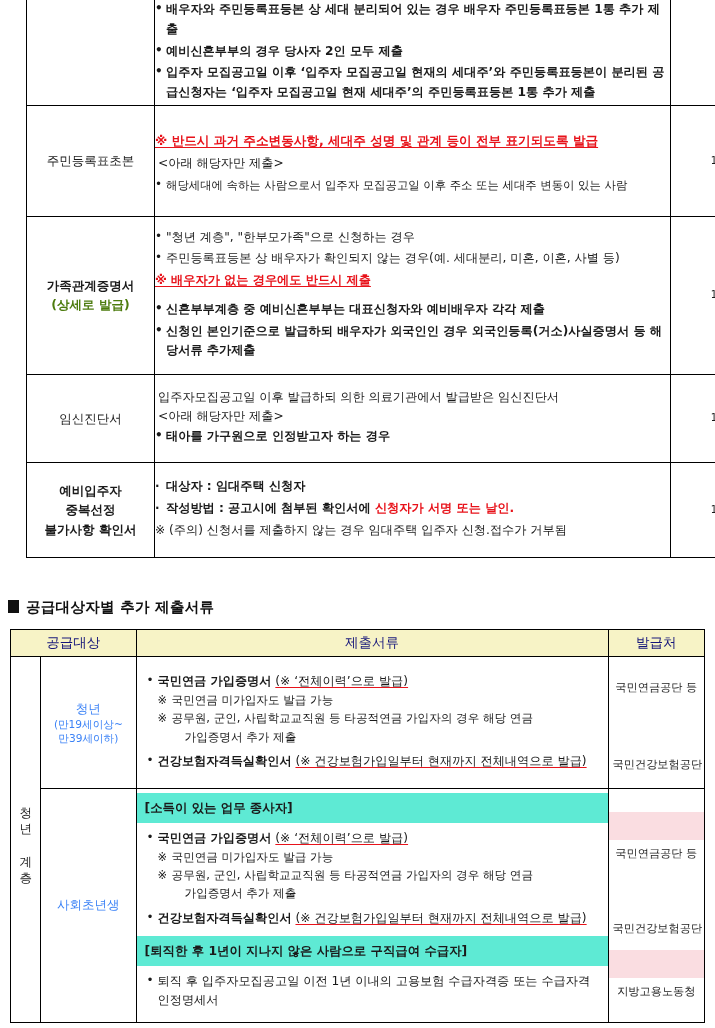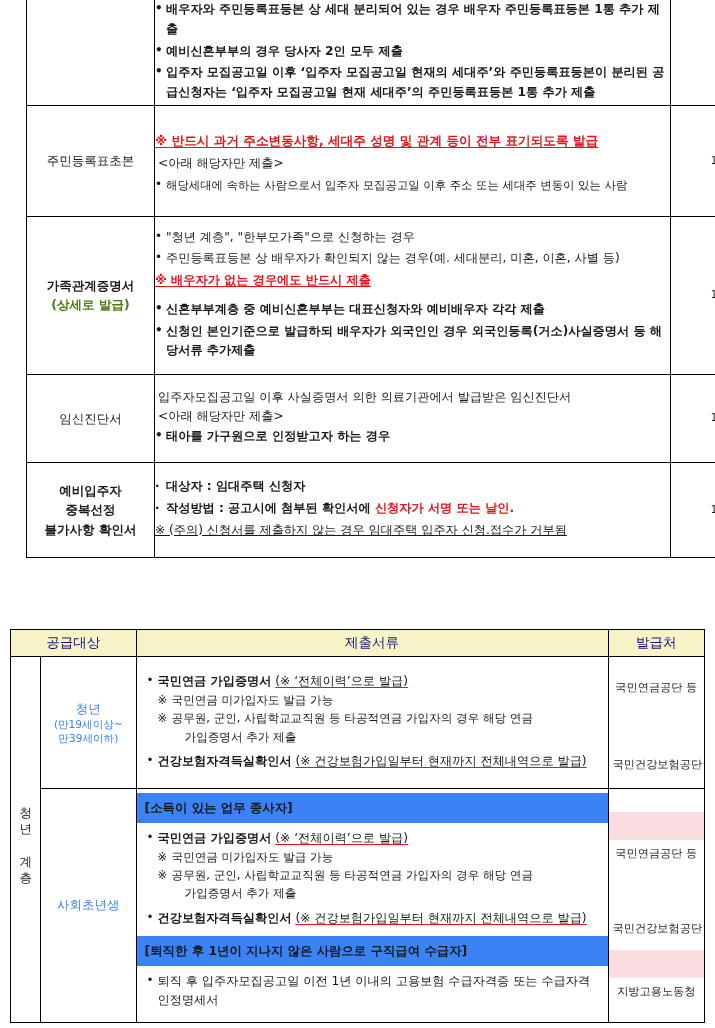--- a/index.html
+++ b/index.html
@@ -86,21 +86,21 @@
     padding-left: 11px;
     margin: 0 0 2px 0;
   }
   ul.bl > li::before {
     content: "•";
     position: absolute;
     left: 0;
     top: -1px;
     font-size: 12px;
   }
-  ul.bl > li.nobullet { padding-left: 11px; text-decoration: underline; }
+  ul.bl > li.nobullet { padding-left: 11px; }
   ul.bl > li.nobullet::before { content: ""; }
   ul.bl > li.dotstyle::before { content: "."; top: -3px; font-weight: bold; }
 
   .b { font-weight: bold; }
   .reg { font-weight: normal; }
   .red { color: #e8121a; }
   .red-u {
     color: #e8121a;
     font-weight: bold;
     text-decoration: underline;
@@ -190,21 +190,21 @@
   }
   .org-cell {
     vertical-align: top;
     padding: 0;
     font-size: 11.2px;
     text-align: center;
     color: #1a1a1a;
   }
 
   .band {
-    background: #3b82f6;
+    background: #5eead4;
     padding: 5px 8px;
     font-weight: bold;
     font-size: 12.4px;
   }
   .band-blank {
     background: #fadde1;
   }
   .docbody {
     padding: 6px 8px 6px 10px;
   }
@@ -293,21 +293,21 @@
         <td class="t1-qty">
           <span>1통</span>
         </td>
       </tr>
 
       <tr>
         <td class="t1-name" style="height:87px;">
           <span class="nm-light">임신진단서</span>
         </td>
         <td class="t1-body">
-          <div class="reg" style="padding-left:3px;">입주자모집공고일 이후 사실증명서 의한 의료기관에서 발급받은 임신진단서</div>
+          <div class="reg" style="padding-left:3px;">입주자모집공고일 이후 발급하되 의한 의료기관에서 발급받은 임신진단서</div>
           <div class="reg" style="padding-left:3px;">&lt;아래 해당자만 제출&gt;</div>
           <ul class="bl">
             <li class="b">태아를 가구원으로 인정받고자 하는 경우</li>
           </ul>
         </td>
         <td class="t1-qty">
           <span>1통</span>
         </td>
       </tr>
 
@@ -325,20 +325,23 @@
           </ul>
         </td>
         <td class="t1-qty">
           <span>1통</span>
         </td>
       </tr>
 
     </tbody>
   </table>
 
+  <div id="section-heading">
+    <span class="sq"></span><span>공급대상자별 추가 제출서류</span>
+  </div>
 
   <table class="doc" id="table-extra">
     <colgroup>
       <col class="col-vert">
         <col class="col-grp">
         <col class="col-doc">
         <col class="col-org">
     </colgroup>
     <tbody>
 

